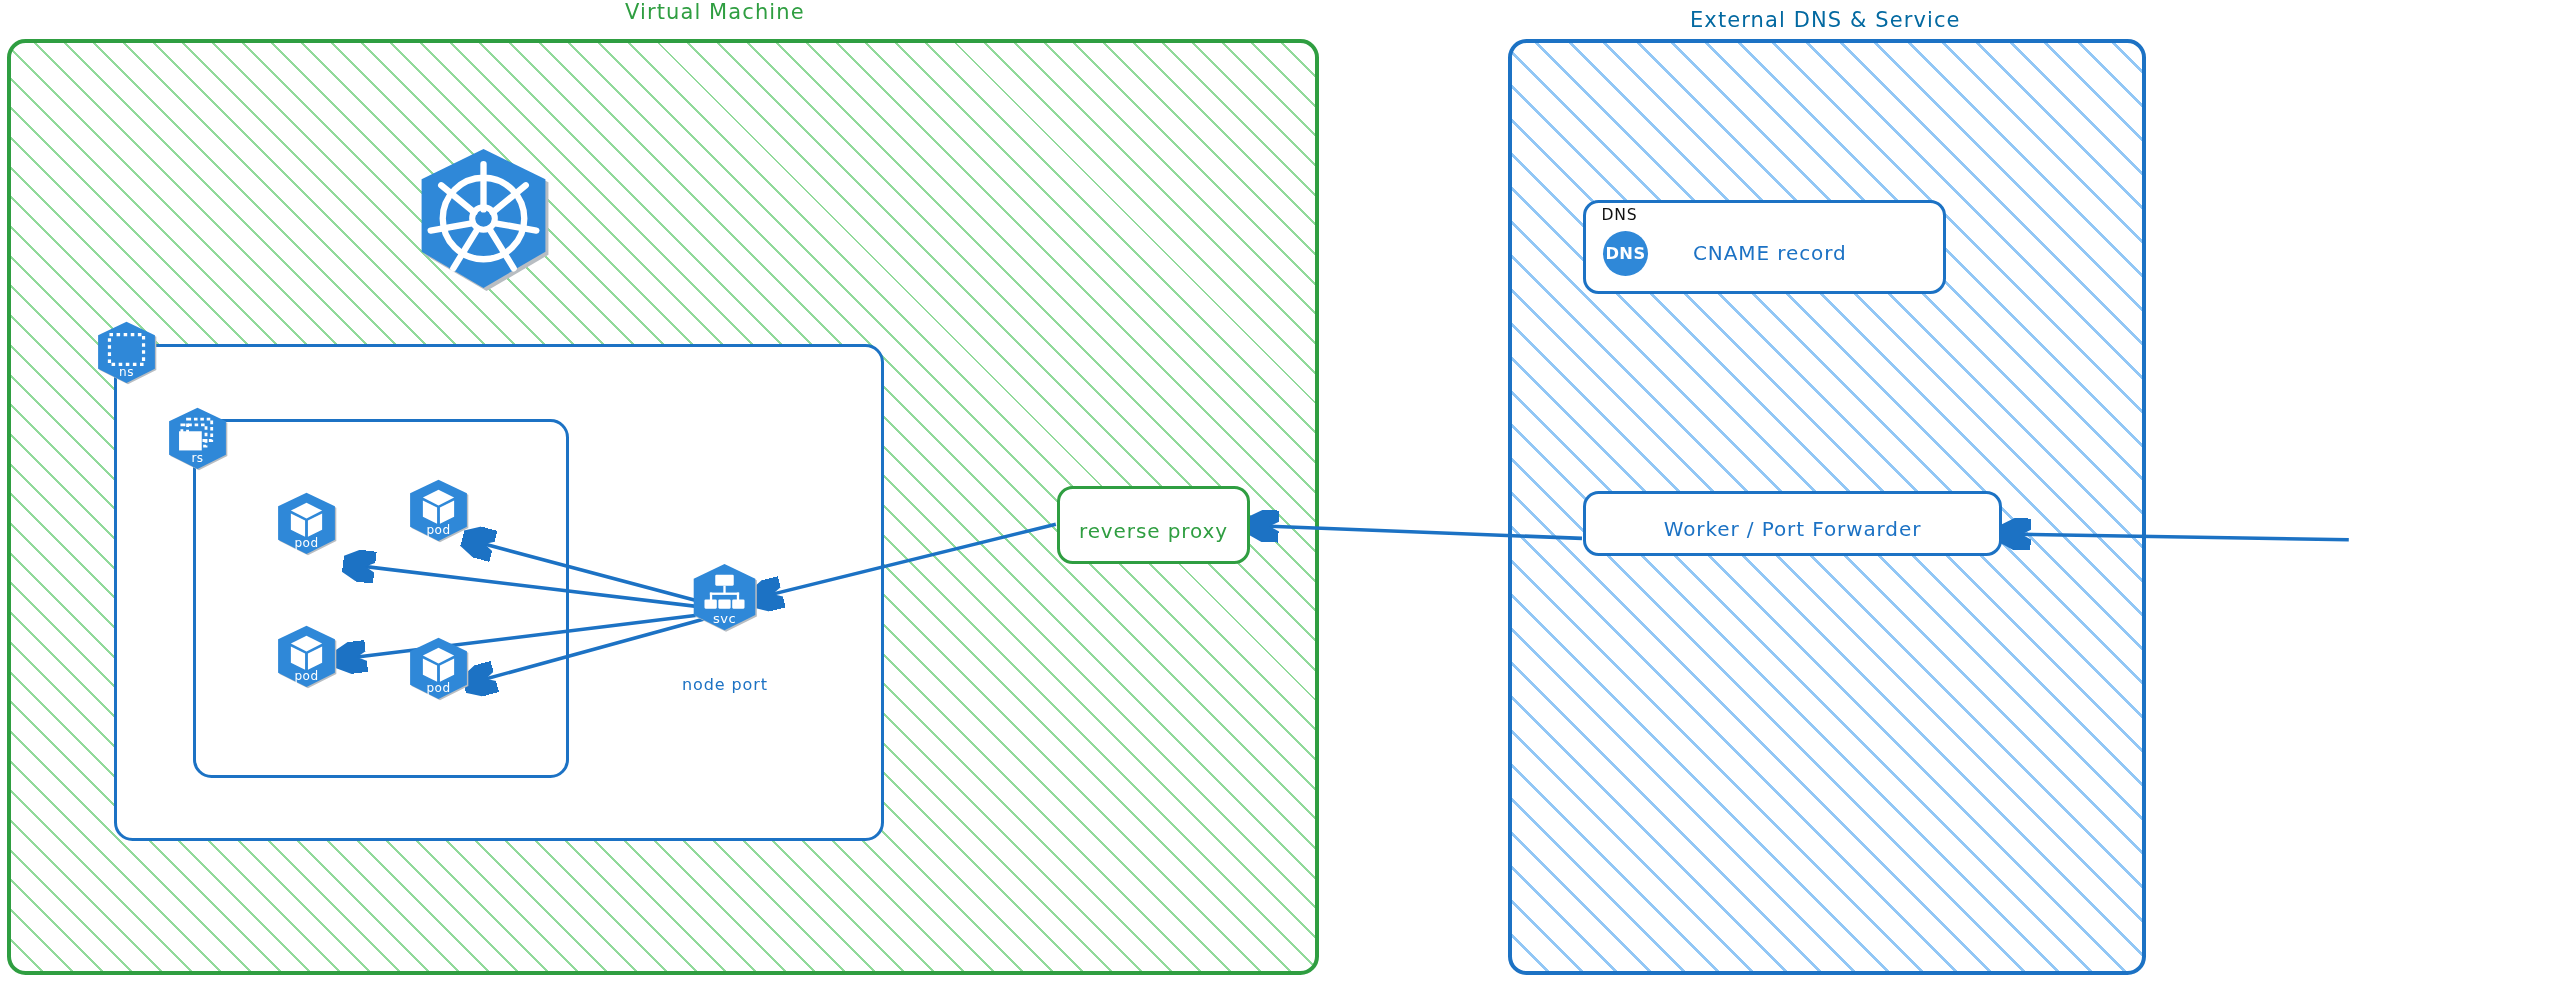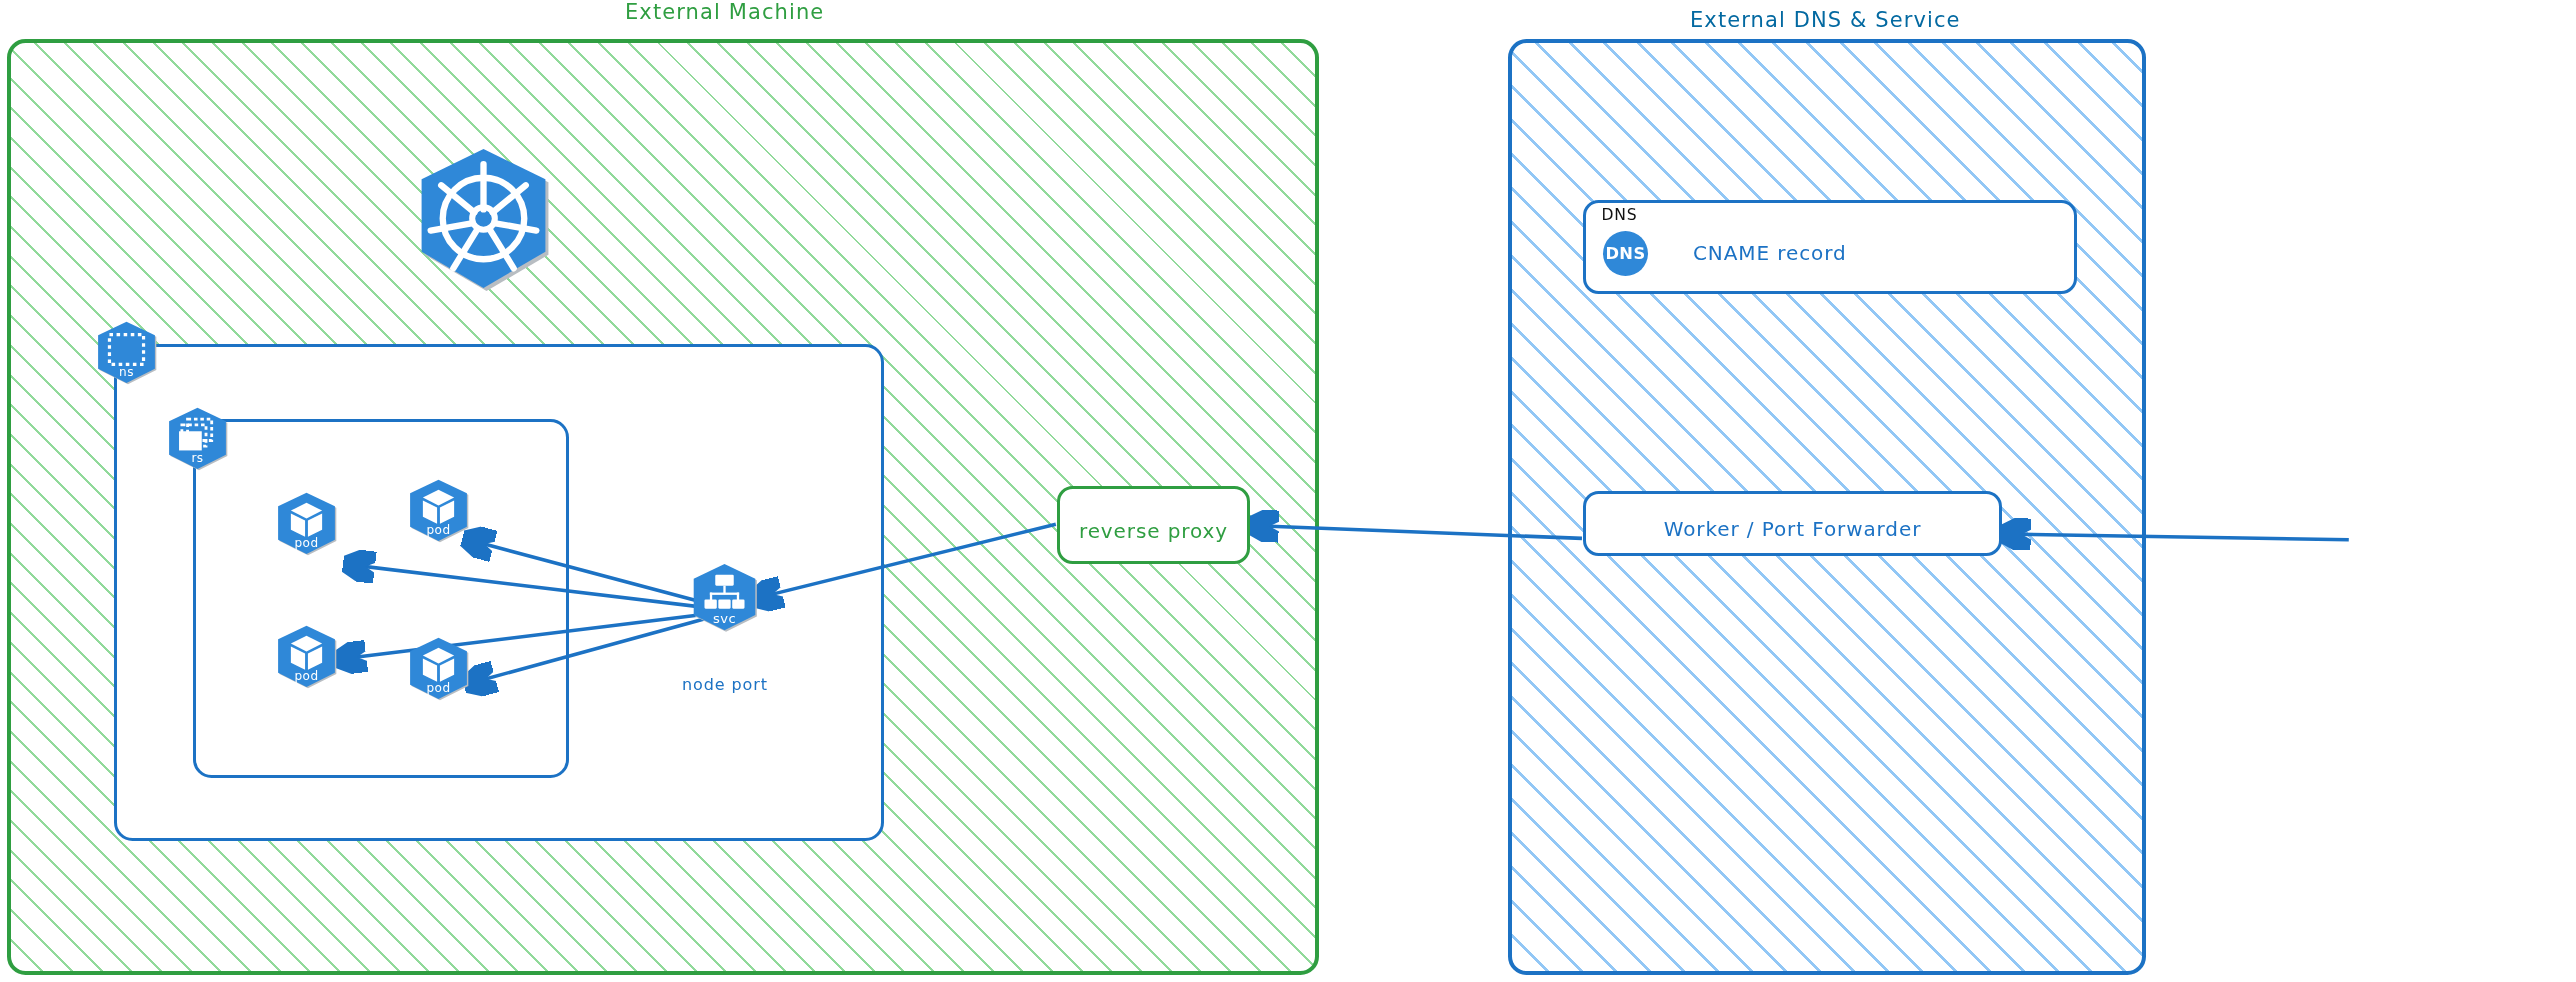--- a/index.html
+++ b/index.html
@@ -93,21 +93,21 @@
     border: 3.6px solid #1c72c4;
     border-radius: 18.5px;
     background: #ffffff;
     box-sizing: border-box;
   }
 
   
   #dns-box {
     left: 1583px;
     top: 200px;
-    width: 494px;
+    width: 363px;
     height: 94px;
     justify-content: flex-start;
   }
   #dns-box .corner-tag {
     position: absolute;
     left: 15.6px;
     top: 2.8px;
     font-size: 15.6px;
     color: #111111;
     letter-spacing: 0.7px;
@@ -207,21 +207,21 @@
     letter-spacing: 0.9px;
     white-space: nowrap;
   }
 </style>
 </head>
 <body>
 
 <div id="canvas">
 
   <div class="group-box group-vm"></div>
-  <div class="group-title vm hand">External Machine</div>
+  <div class="group-title vm hand">Virtual Machine</div>
 
   <div class="group-box group-ext"></div>
   <div class="group-title ext hand">External DNS &amp; Service</div>
 
   <div class="k8s-rect" style="left:114px; top:344px; width:770px; height:497px;"></div>
 
   <div class="k8s-rect" style="left:193px; top:419px; width:376px; height:359px;"></div>
 
   <svg id="arrows" viewBox="0 0 3628 1384">
     <defs>

